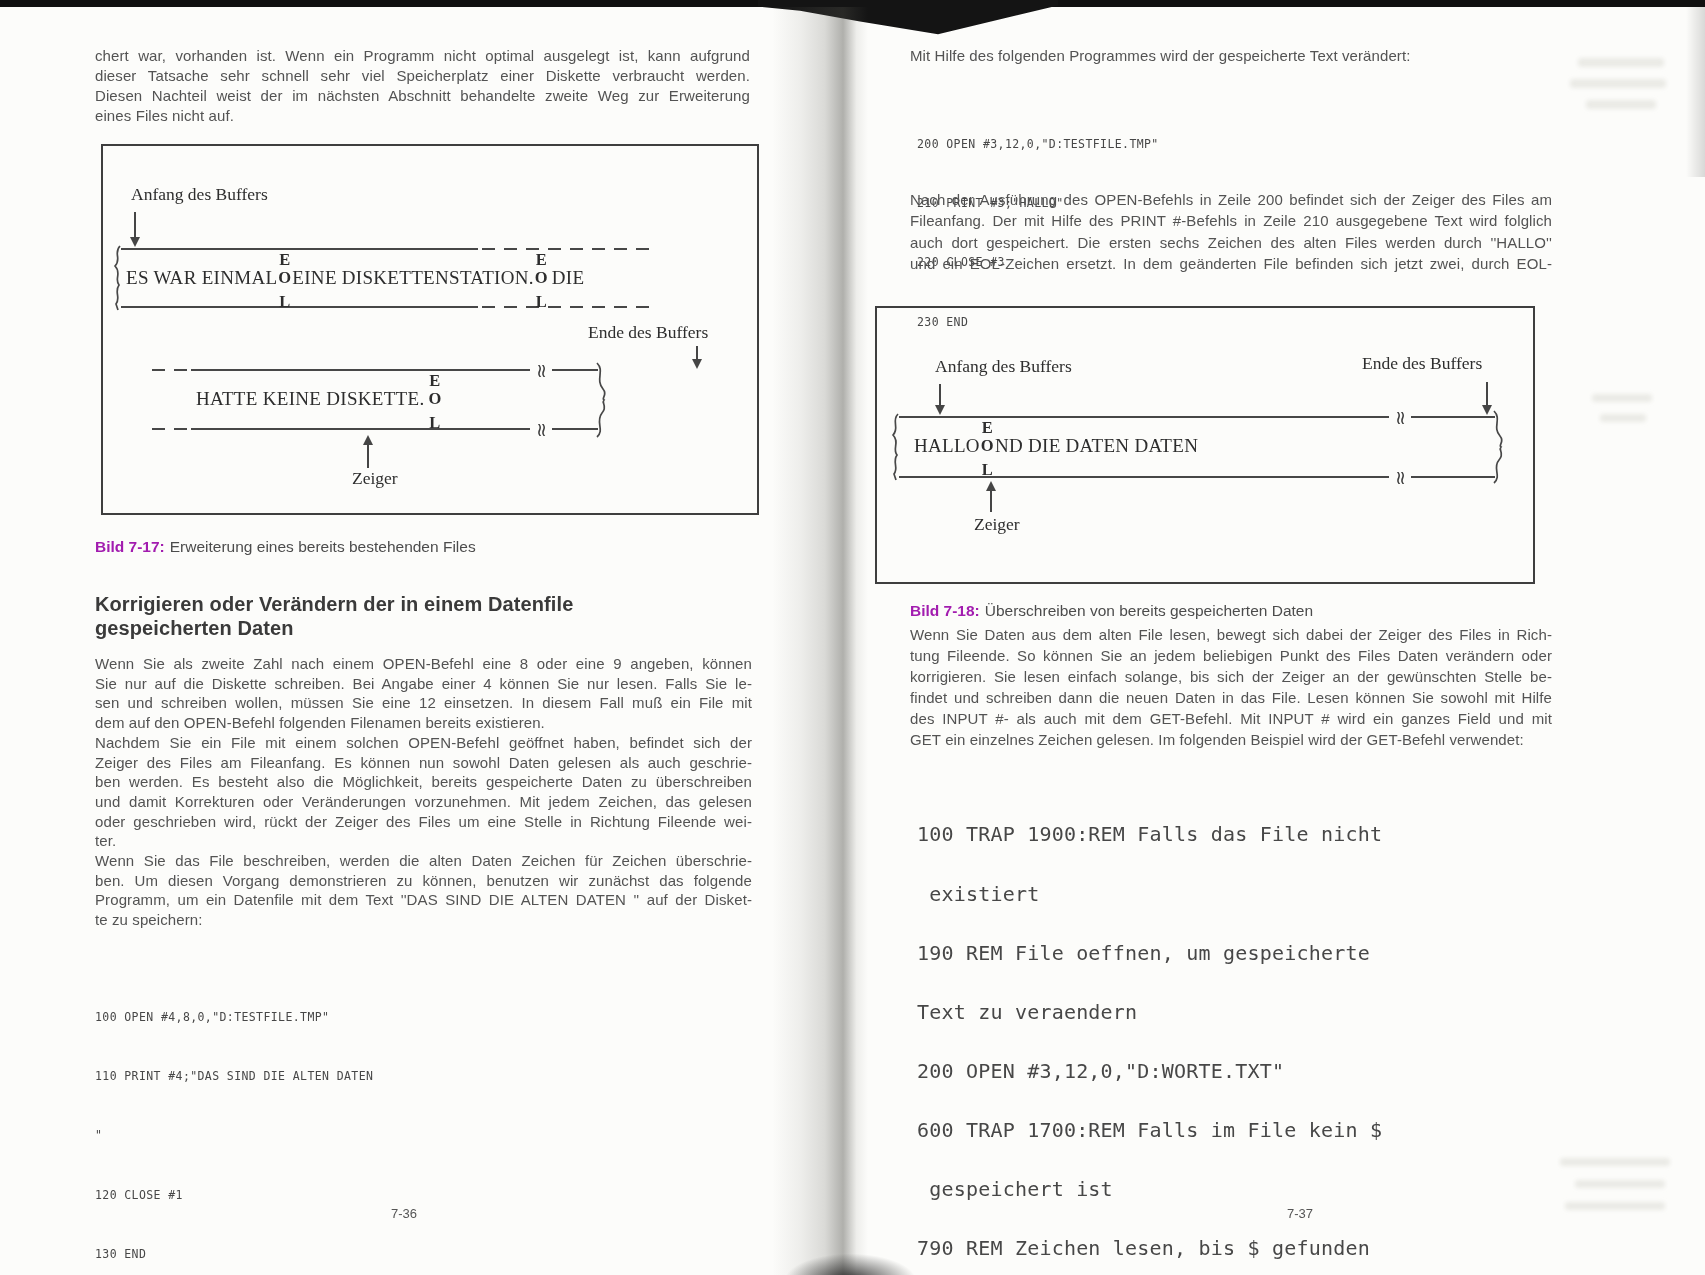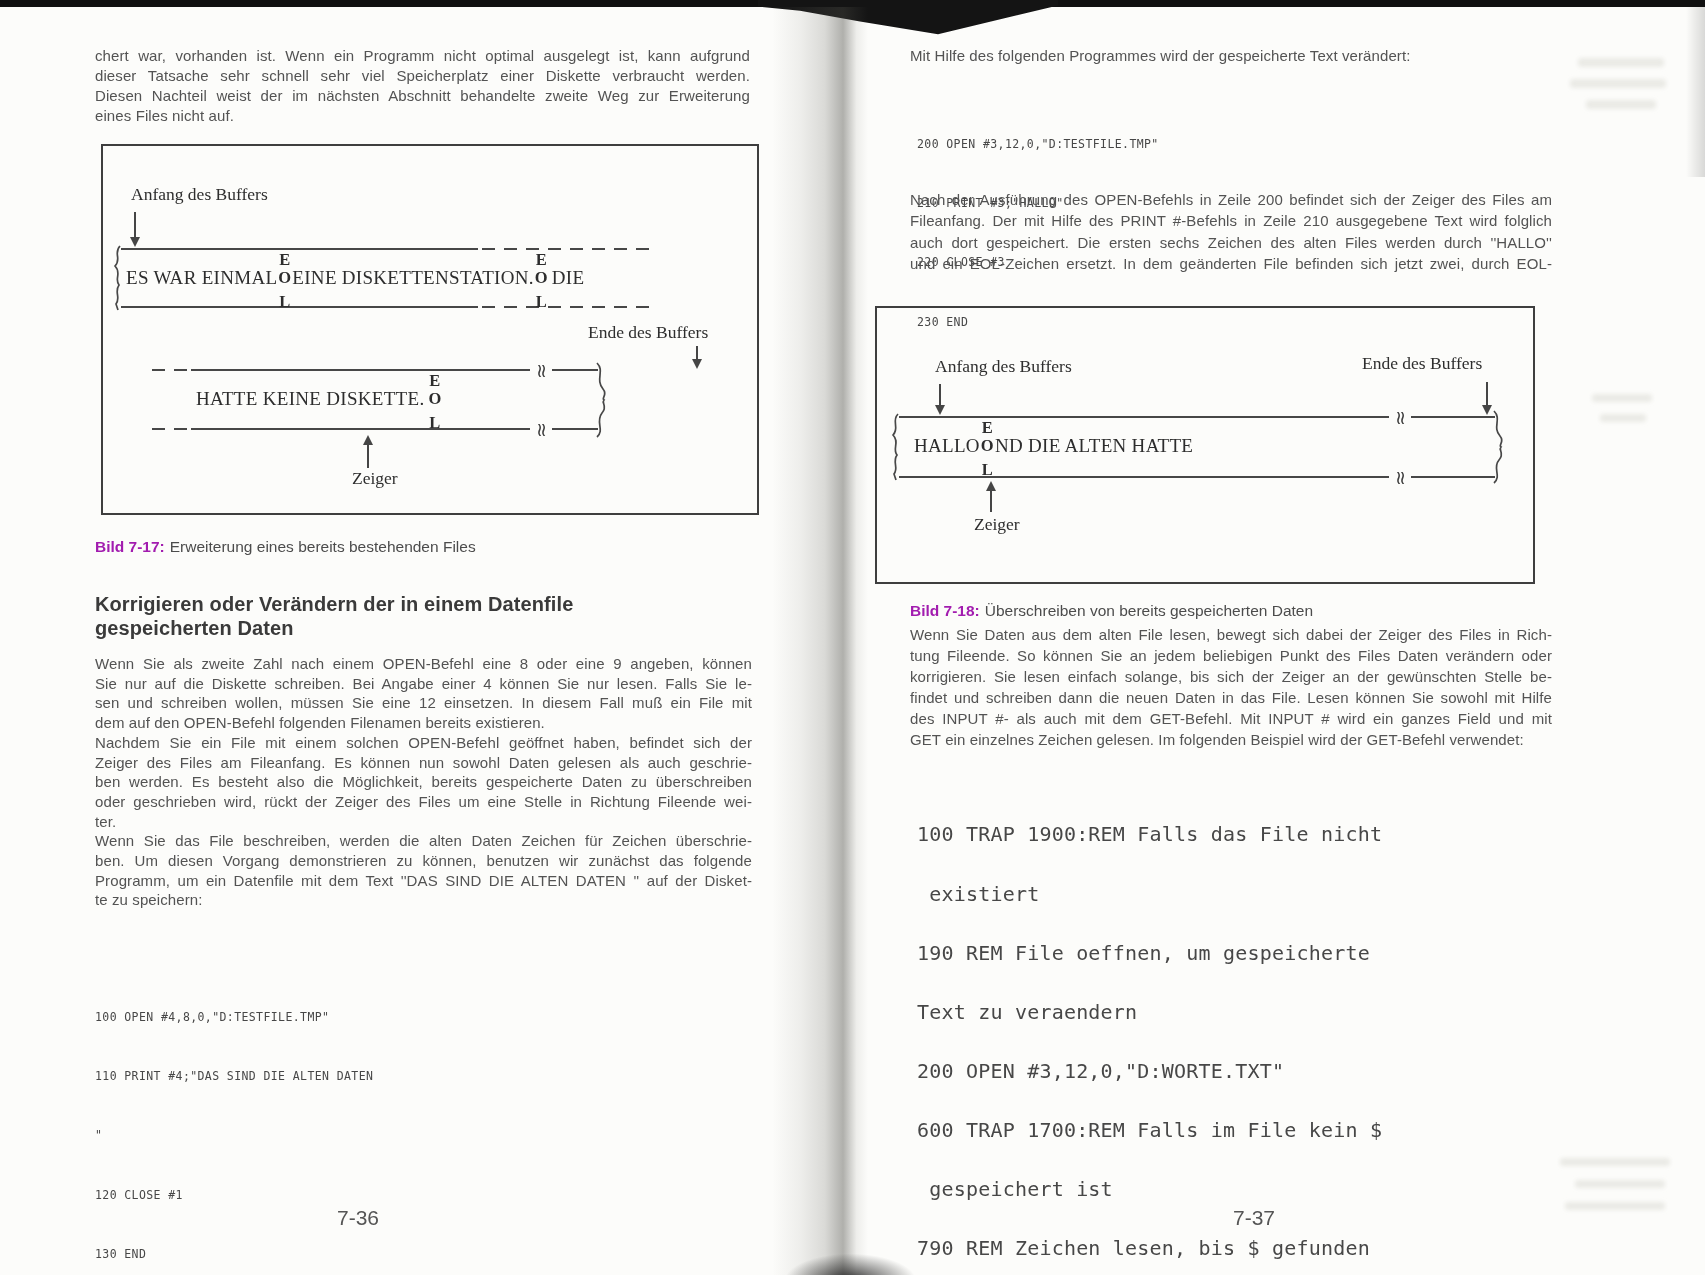--- a/index.html
+++ b/index.html
@@ -18,21 +18,21 @@
           background:linear-gradient(90deg,rgba(0,0,0,0) 0%,rgba(0,0,0,0.14) 100%);}
   .bleed{position:absolute;background:#dcdcd5;opacity:.55;filter:blur(2px);border-radius:3px;}
   
   .blk{position:absolute;}
   .ln{overflow:hidden;}
   .j{text-align:justify;text-align-last:justify;}
   .body-txt{font-size:15px;letter-spacing:.1px;color:#535353;}
   .heading{font-weight:bold;font-size:20px;line-height:24px;color:#3a3a3a;letter-spacing:.1px;}
   .cap{position:absolute;font-size:15.5px;color:#4c4c4c;white-space:nowrap;}
   .cap .b{font-weight:bold;color:#a21caf;margin-right:5px;}
-  .pagenum{position:absolute;width:80px;text-align:left;font-size:21px;color:#555;}
+  .pagenum{position:absolute;width:80px;text-align:right;font-size:13px;color:#555;}
   
   .code{font-family:"DejaVu Sans Mono",monospace;color:#474747;white-space:pre;}
   .code-sm{font-size:11.5px;line-height:19.8px;letter-spacing:.4px;}
   .code-lg{font-size:20px;line-height:19.7px;letter-spacing:.2px;}
   
   .figbox{position:absolute;border:2px solid #3e3e3e;}
   .flabel{position:absolute;font-family:"Liberation Serif",serif;font-size:17.5px;color:#2e2e2e;white-space:nowrap;}
   .solidline{position:absolute;height:2px;background:#474747;}
   .dashline{position:absolute;height:2px;
             background:repeating-linear-gradient(90deg,#474747 0 13px,rgba(0,0,0,0) 13px 22px);}
@@ -133,20 +133,21 @@
     </div>
 
     <div class="blk body-txt" style="left:95px;top:654px;width:657px;line-height:19.7px">
       <div class="ln j">Wenn Sie als zweite Zahl nach einem OPEN-Befehl eine 8 oder eine 9 angeben, können</div>
       <div class="ln j">Sie nur auf die Diskette schreiben. Bei Angabe einer 4 können Sie nur lesen. Falls Sie le-</div>
       <div class="ln j">sen und schreiben wollen, müssen Sie eine 12 einsetzen. In diesem Fall muß ein File mit</div>
       <div class="ln">dem auf den OPEN-Befehl folgenden Filenamen bereits existieren.</div>
       <div class="ln j">Nachdem Sie ein File mit einem solchen OPEN-Befehl geöffnet haben, befindet sich der</div>
       <div class="ln j">Zeiger des Files am Fileanfang. Es können nun sowohl Daten gelesen als auch geschrie-</div>
       <div class="ln j">ben werden. Es besteht also die Möglichkeit, bereits gespeicherte Daten zu überschreiben</div>
+      <div class="ln j">und damit Korrekturen oder Veränderungen vorzunehmen. Mit jedem Zeichen, das gelesen</div>
       <div class="ln j">oder geschrieben wird, rückt der Zeiger des Files um eine Stelle in Richtung Fileende wei-</div>
       <div class="ln">ter.</div>
       <div class="ln j">Wenn Sie das File beschreiben, werden die alten Daten Zeichen für Zeichen überschrie-</div>
       <div class="ln j">ben. Um diesen Vorgang demonstrieren zu können, benutzen wir zunächst das folgende</div>
       <div class="ln j">Programm, um ein Datenfile mit dem Text ''DAS SIND DIE ALTEN DATEN '' auf der Disket-</div>
       <div class="ln">te zu speichern:</div>
     </div>
 
     <div class="blk code code-sm" style="left:95px;top:968px">
       <div>100 OPEN #4,8,0,"D:TESTFILE.TMP"</div>
@@ -193,21 +194,21 @@
     <div class="brk" style="left:1389px;top:464px">≀≀</div>
     <svg class="torn" style="left:888px;top:413px" width="14" height="68" viewBox="0 0 14 68">
       <path d="M10 1 C3 8 12 15 5 22 C12 29 4 36 9 42 C4 49 11 55 6 61 L8 67" fill="none" stroke="#474747" stroke-width="1.7"></path>
     </svg>
     <svg class="torn" style="left:1489px;top:410px" width="16" height="74" viewBox="0 0 16 74">
       <path d="M5 1 C13 9 3 17 11 26 C16 32 9 35 12 37 C9 40 16 43 10 50 C3 58 13 66 5 73" fill="none" stroke="#474747" stroke-width="1.7"></path>
     </svg>
     <div class="bandtext" style="left:914px;top:432px">
       <span>HALLO</span>
       <span class="eol"><span class="et">E</span><span>O</span><span class="eb">L</span></span>
-      <span>ND DIE ALTEN HATTE</span>
+      <span>ND DIE DATEN DATEN</span>
     </div>
     <div class="au" style="left:990px;top:490px;height:22px"></div>
     <div class="flabel" style="left:974px;top:514px">Zeiger</div>
 
     <div class="cap" style="left:910px;top:602px">
       <span class="b">Bild 7-18:</span><span>Überschreiben von bereits gespeicherten Daten</span>
     </div>
 
     <div class="blk body-txt" style="left:910px;top:624px;width:642px;line-height:21px">
       <div class="ln j">Wenn Sie Daten aus dem alten File lesen, bewegt sich dabei der Zeiger des Files in Rich-</div>

